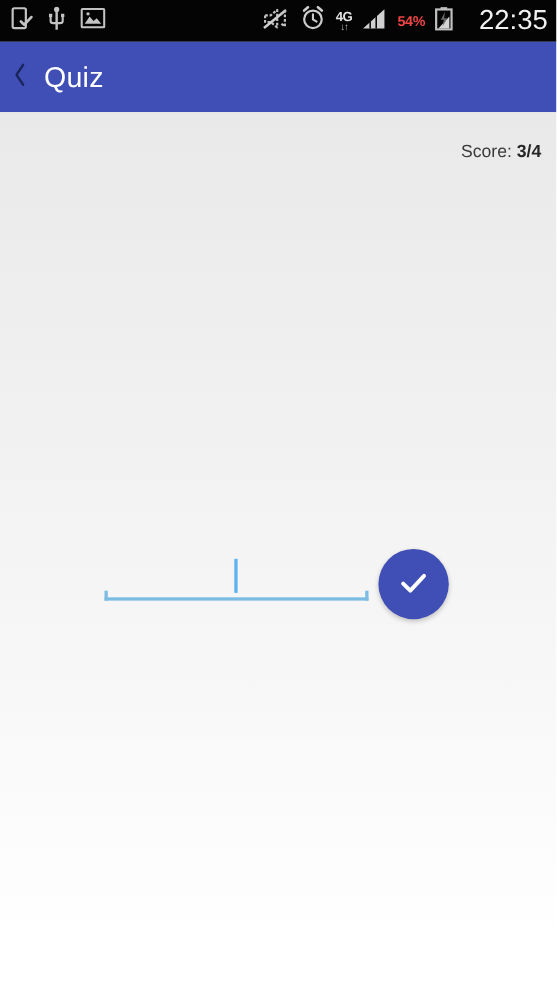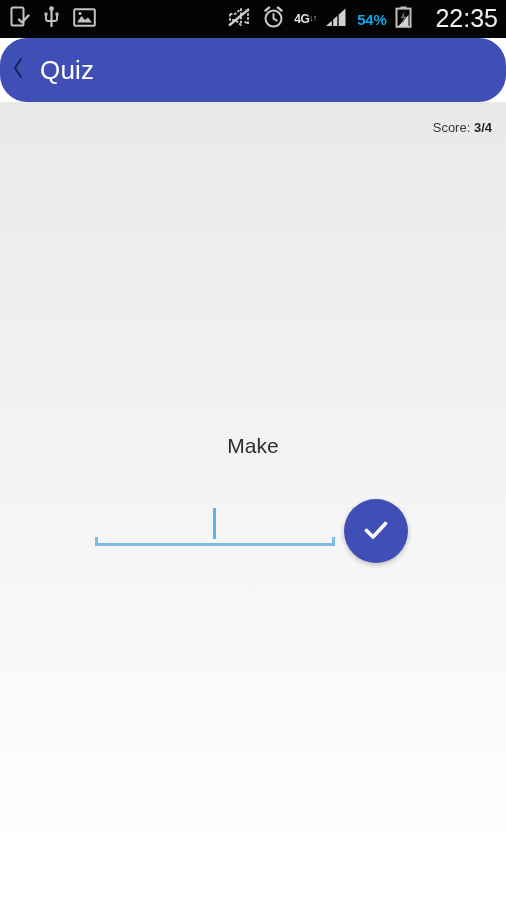--- a/index.html
+++ b/index.html
@@ -42,38 +42,38 @@
     margin-left: auto;
     display: flex;
     align-items: center;
     gap: 9px;
   }
   .sb-icon {
     display: block;
     opacity: 0.92;
   }
   .battery-pct {
-    color: #0ea5e9;
-    font-size: 15px;
+    color: #ef4444;
+    font-size: 13px;
     font-weight: bold;
     letter-spacing: -0.3px;
     line-height: 1;
   }
   .status-clock {
     color: #f0f0f0;
     font-size: 25px;
     font-weight: normal;
     letter-spacing: 0px;
     line-height: 1;
     margin-left: 14px;
     padding-bottom: 1px;
   }
   .net-badge {
     display: flex;
-    flex-direction: row;
+    flex-direction: column;
     align-items: center;
     justify-content: center;
     line-height: 1;
   }
   .net-badge .net-label {
     color: #e2e2e2;
     font-size: 12px;
     font-weight: bold;
     letter-spacing: -0.5px;
   }
@@ -86,21 +86,20 @@
 
   
   .app-bar {
     position: absolute;
     left: 0; top: 38px;
     width: 506px;
     height: 64px;
     background: #3f4fb5;
     display: flex;
     align-items: center;
-    border-radius: 27px;
   }
   .back-button {
     width: 36px;
     height: 64px;
     display: flex;
     align-items: center;
     justify-content: center;
     cursor: pointer;
   }
   .app-bar-title {
@@ -121,23 +120,23 @@
                 #e9e9e9 0%,
                 #eeeeee 22%,
                 #f3f3f3 45%,
                 #f8f8f8 67%,
                 #fcfcfc 83%,
                 #ffffff 95%);
   }
   .score-row {
     position: absolute;
     right: 14px;
-    top: 18px;
+    top: 28px;
     color: #3a3a3a;
-    font-size: 13px;
+    font-size: 16px;
     white-space: nowrap;
   }
   .score-value {
     font-weight: bold;
     color: #262626;
   }
 
   
   .prompt {
     position: absolute;
@@ -322,21 +321,20 @@
   </div>
 
   <div class="content">
 
     <div class="score-row">
       <span>Score:</span>
       <span class="score-value">3/4</span>
     </div>
 
     <div class="prompt">
-      <span class="prompt-line">Make</span>
     </div>
 
     <div class="answer-row">
 
       <div class="answer-field">
         <input class="field-text" type="text" placeholder="" style="">
         <div class="caret"></div>
         <div class="field-tick left"></div>
         <div class="field-tick right"></div>
         <div class="field-underline"></div>

